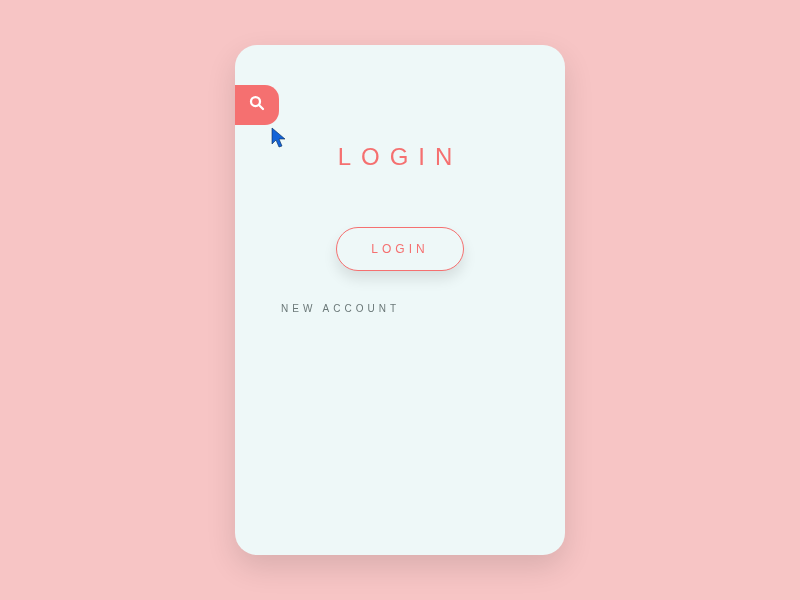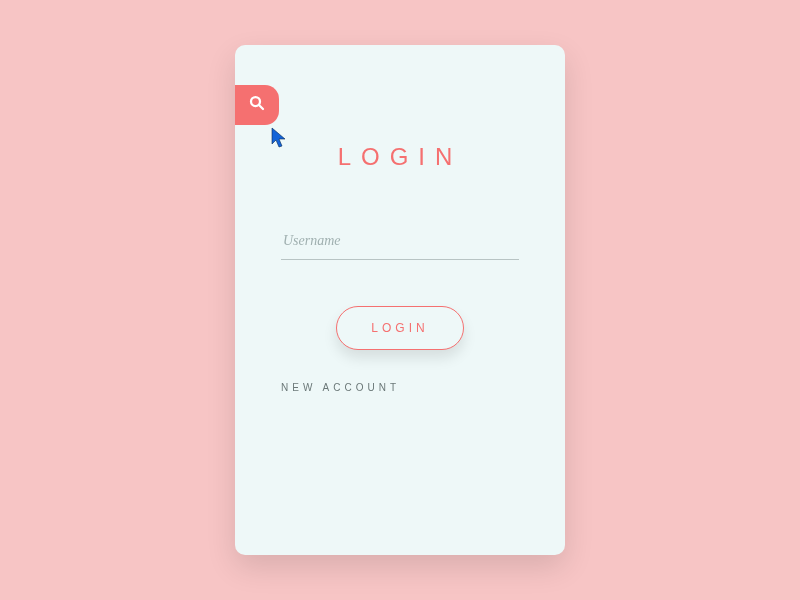--- a/index.html
+++ b/index.html
@@ -1,17 +1,17 @@
 <!DOCTYPE html>
 <html><head>
   <meta charset="utf-8">
   <style>
     *{margin:0;padding:0;box-sizing:border-box;font-family:Georgia,serif}
     body{width:800px;height:600px;background:#f7c5c5;display:flex;align-items:center;justify-content:center;overflow:hidden}
-    .card{width:330px;height:510px;background:#eef8f8;border-radius:10px;box-shadow:0 12px 30px rgba(0,0,0,0.12);position:relative;padding:60px 46px 0}
+    .card{width:330px;height:510px;background:#eef8f8;border-radius:22px;box-shadow:0 12px 30px rgba(0,0,0,0.12);position:relative;padding:60px 46px 0}
     .search-tab{position:absolute;top:40px;left:0;width:44px;height:40px;background:#f57070;border-top-right-radius:14px;border-bottom-right-radius:14px;display:flex;align-items:center;justify-content:center;cursor:pointer}
     .title{text-align:center;color:#f57070;font-size:24px;letter-spacing:10px;margin:38px 0 56px;font-weight:400;font-family:-apple-system,Helvetica,Arial,sans-serif}
     .field{margin-bottom:40px}
     .field input{width:100%;border:none;border-bottom:1px solid #b8c4c4;background:transparent;padding:6px 2px 10px;font-size:14px;font-style:italic;color:#7a8c8c;outline:none;font-family:Georgia,serif}
     .field input::placeholder{color:#a0b0b0;font-style:italic}
     .login-btn{display:block;margin:46px auto 0;width:128px;height:44px;border-radius:22px;border:1.5px solid #f57070;background:#eef8f8;color:#f57070;font-size:12px;letter-spacing:4px;font-family:-apple-system,Helvetica,Arial,sans-serif;cursor:pointer;box-shadow:0 8px 14px rgba(0,0,0,0.1)}
     .new-acct{display:block;text-align:left;margin-top:32px;color:#6b7878;font-size:10px;letter-spacing:4px;font-family:-apple-system,Helvetica,Arial,sans-serif;cursor:pointer}
     .cursor{position:absolute;top:82px;left:36px;pointer-events:none}
   </style>
 </head>
@@ -23,23 +23,20 @@
     <span>
       <svg width="18" height="18" viewBox="0 0 24 24" fill="none" stroke="#fff" stroke-width="3" stroke-linecap="round">
         <circle cx="10" cy="10" r="6"></circle>
           <line x1="15" y1="15" x2="20" y2="20"></line>
       </svg>
     </span>
   </div>
 
   <h1 class="title">LOGIN</h1>
 
-  <div class="field">
-    <input type="text" placeholder="Username" style="">
-  </div>
 
 
   <button class="login-btn">LOGIN</button>
 
   <a class="new-acct">NEW ACCOUNT</a>
 
   <div class="cursor">
     <svg width="18" height="22" viewBox="0 0 18 22">
       <path d="M1 1 L1 17 L5 13 L8 20 L11 19 L8 12 L14 12 Z" fill="#1363d8" stroke="#072a55" stroke-width="0.6"></path>
     </svg>

